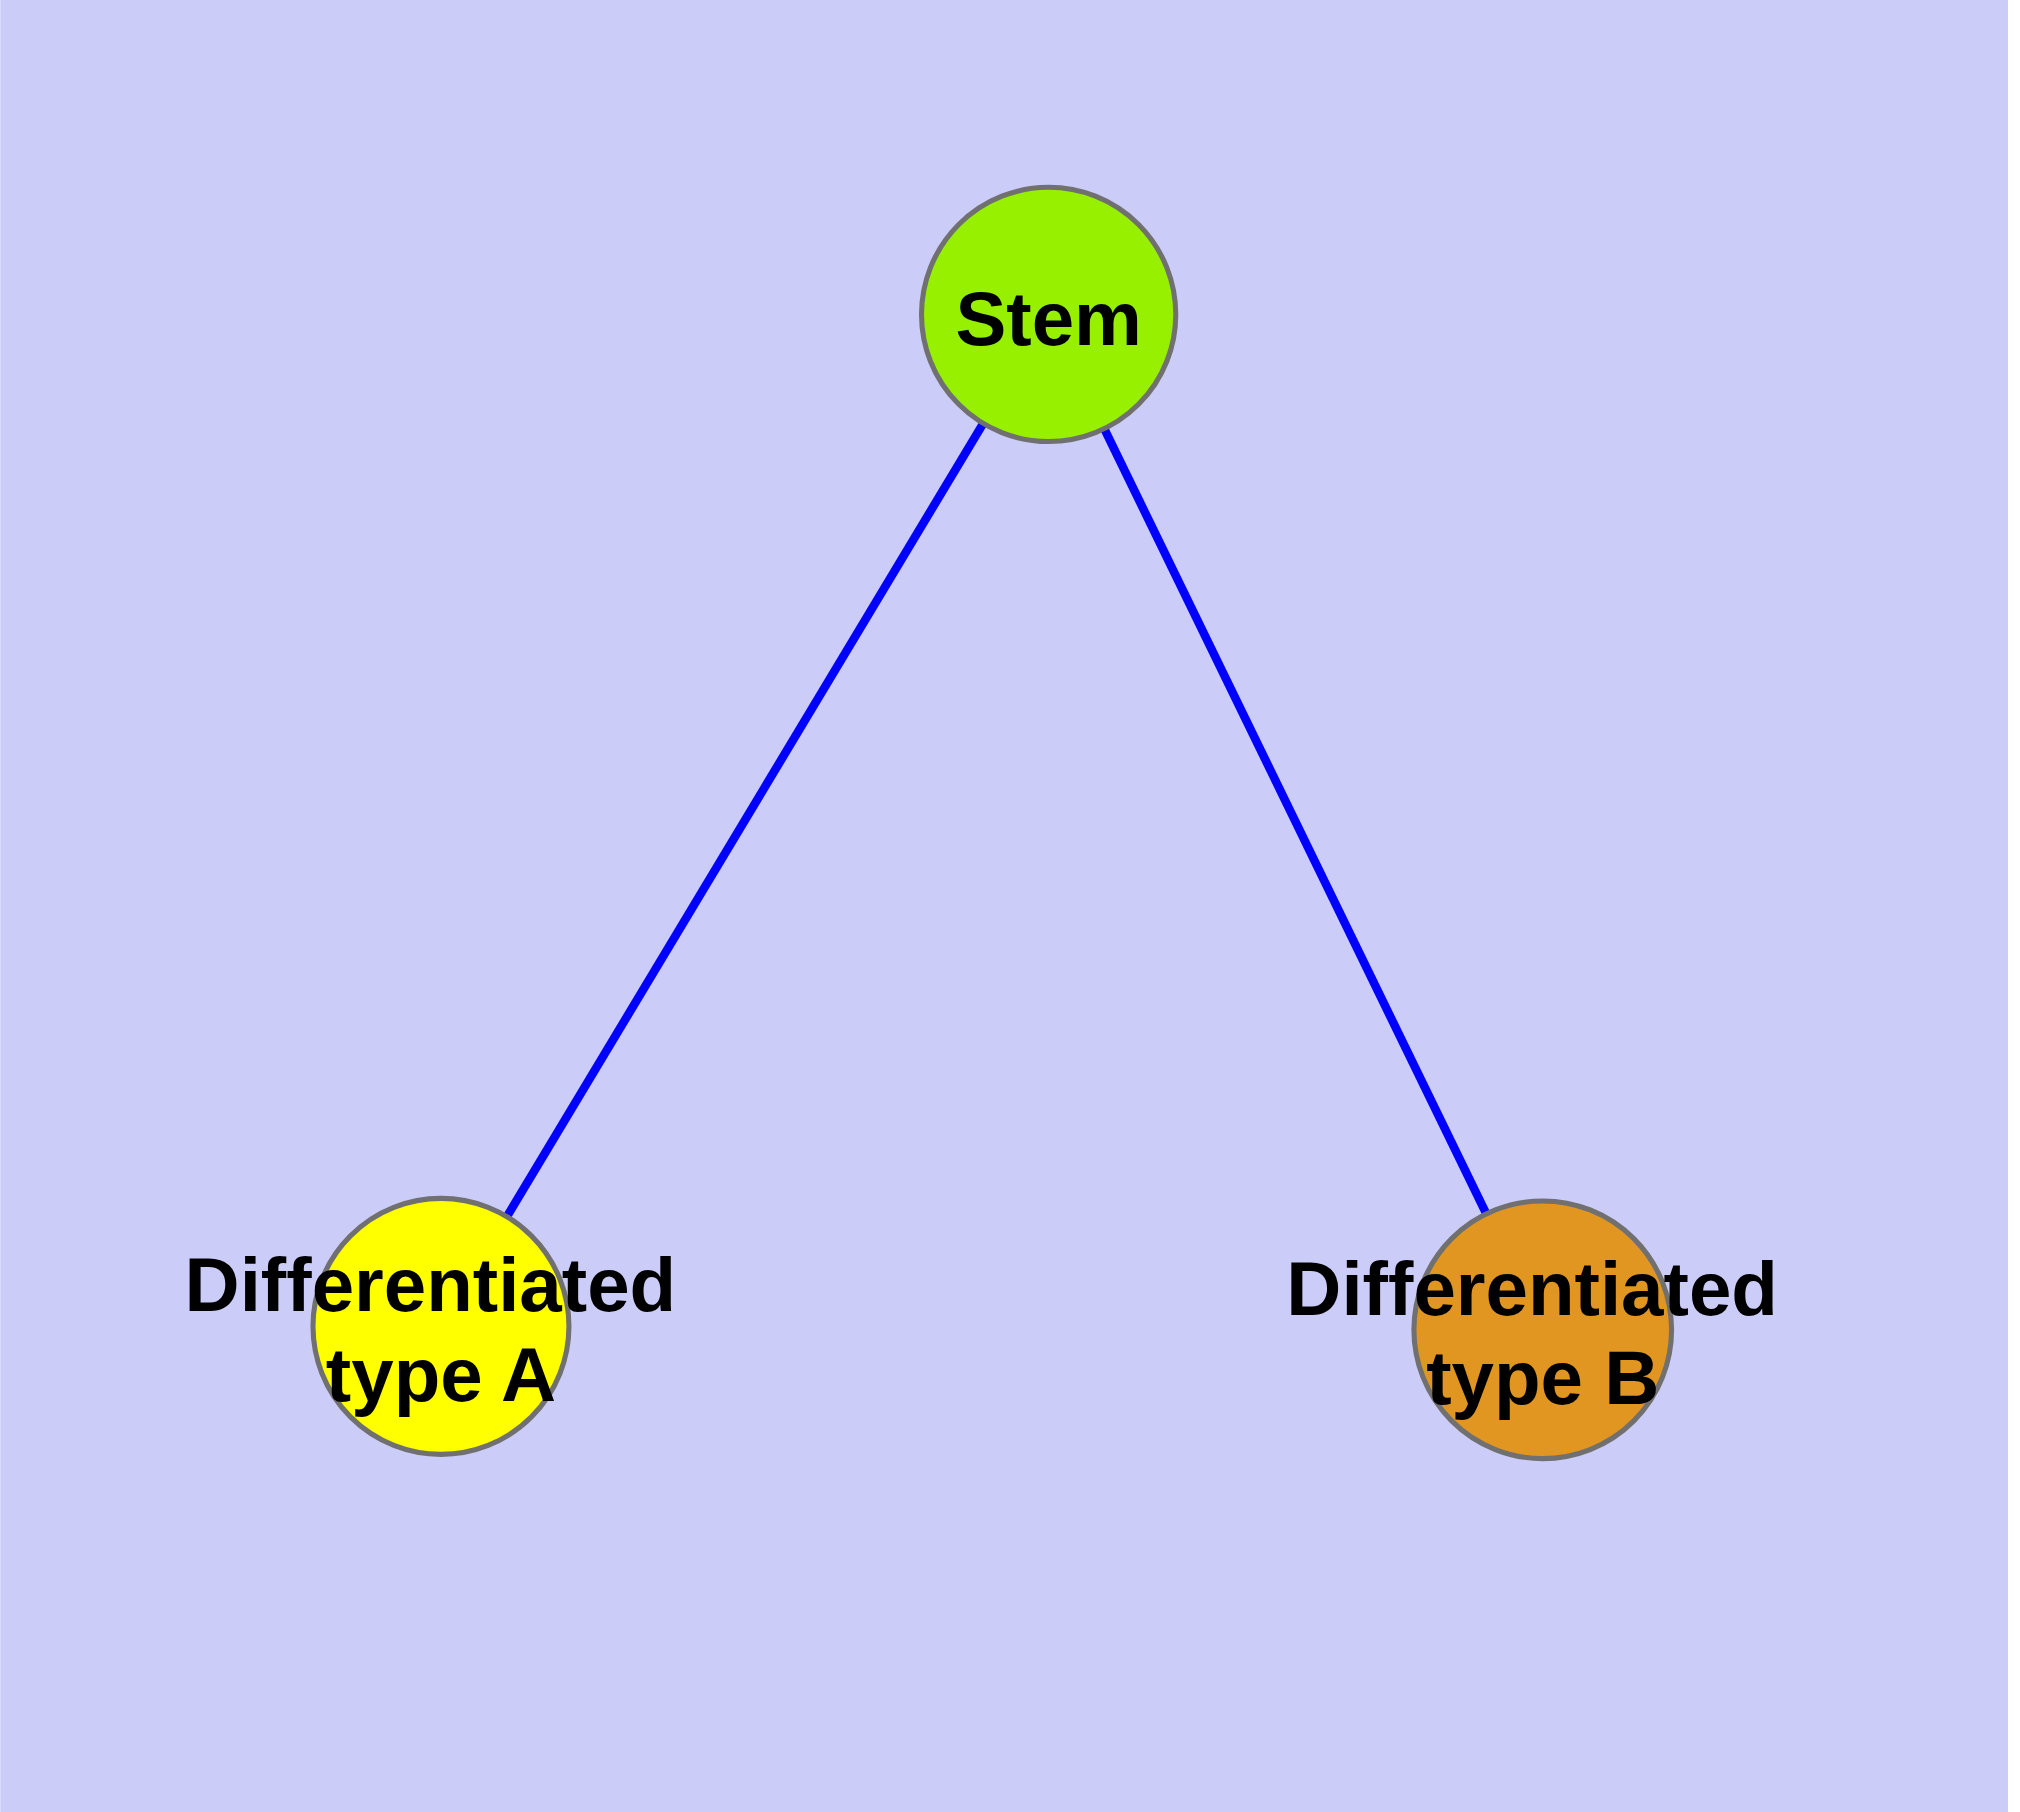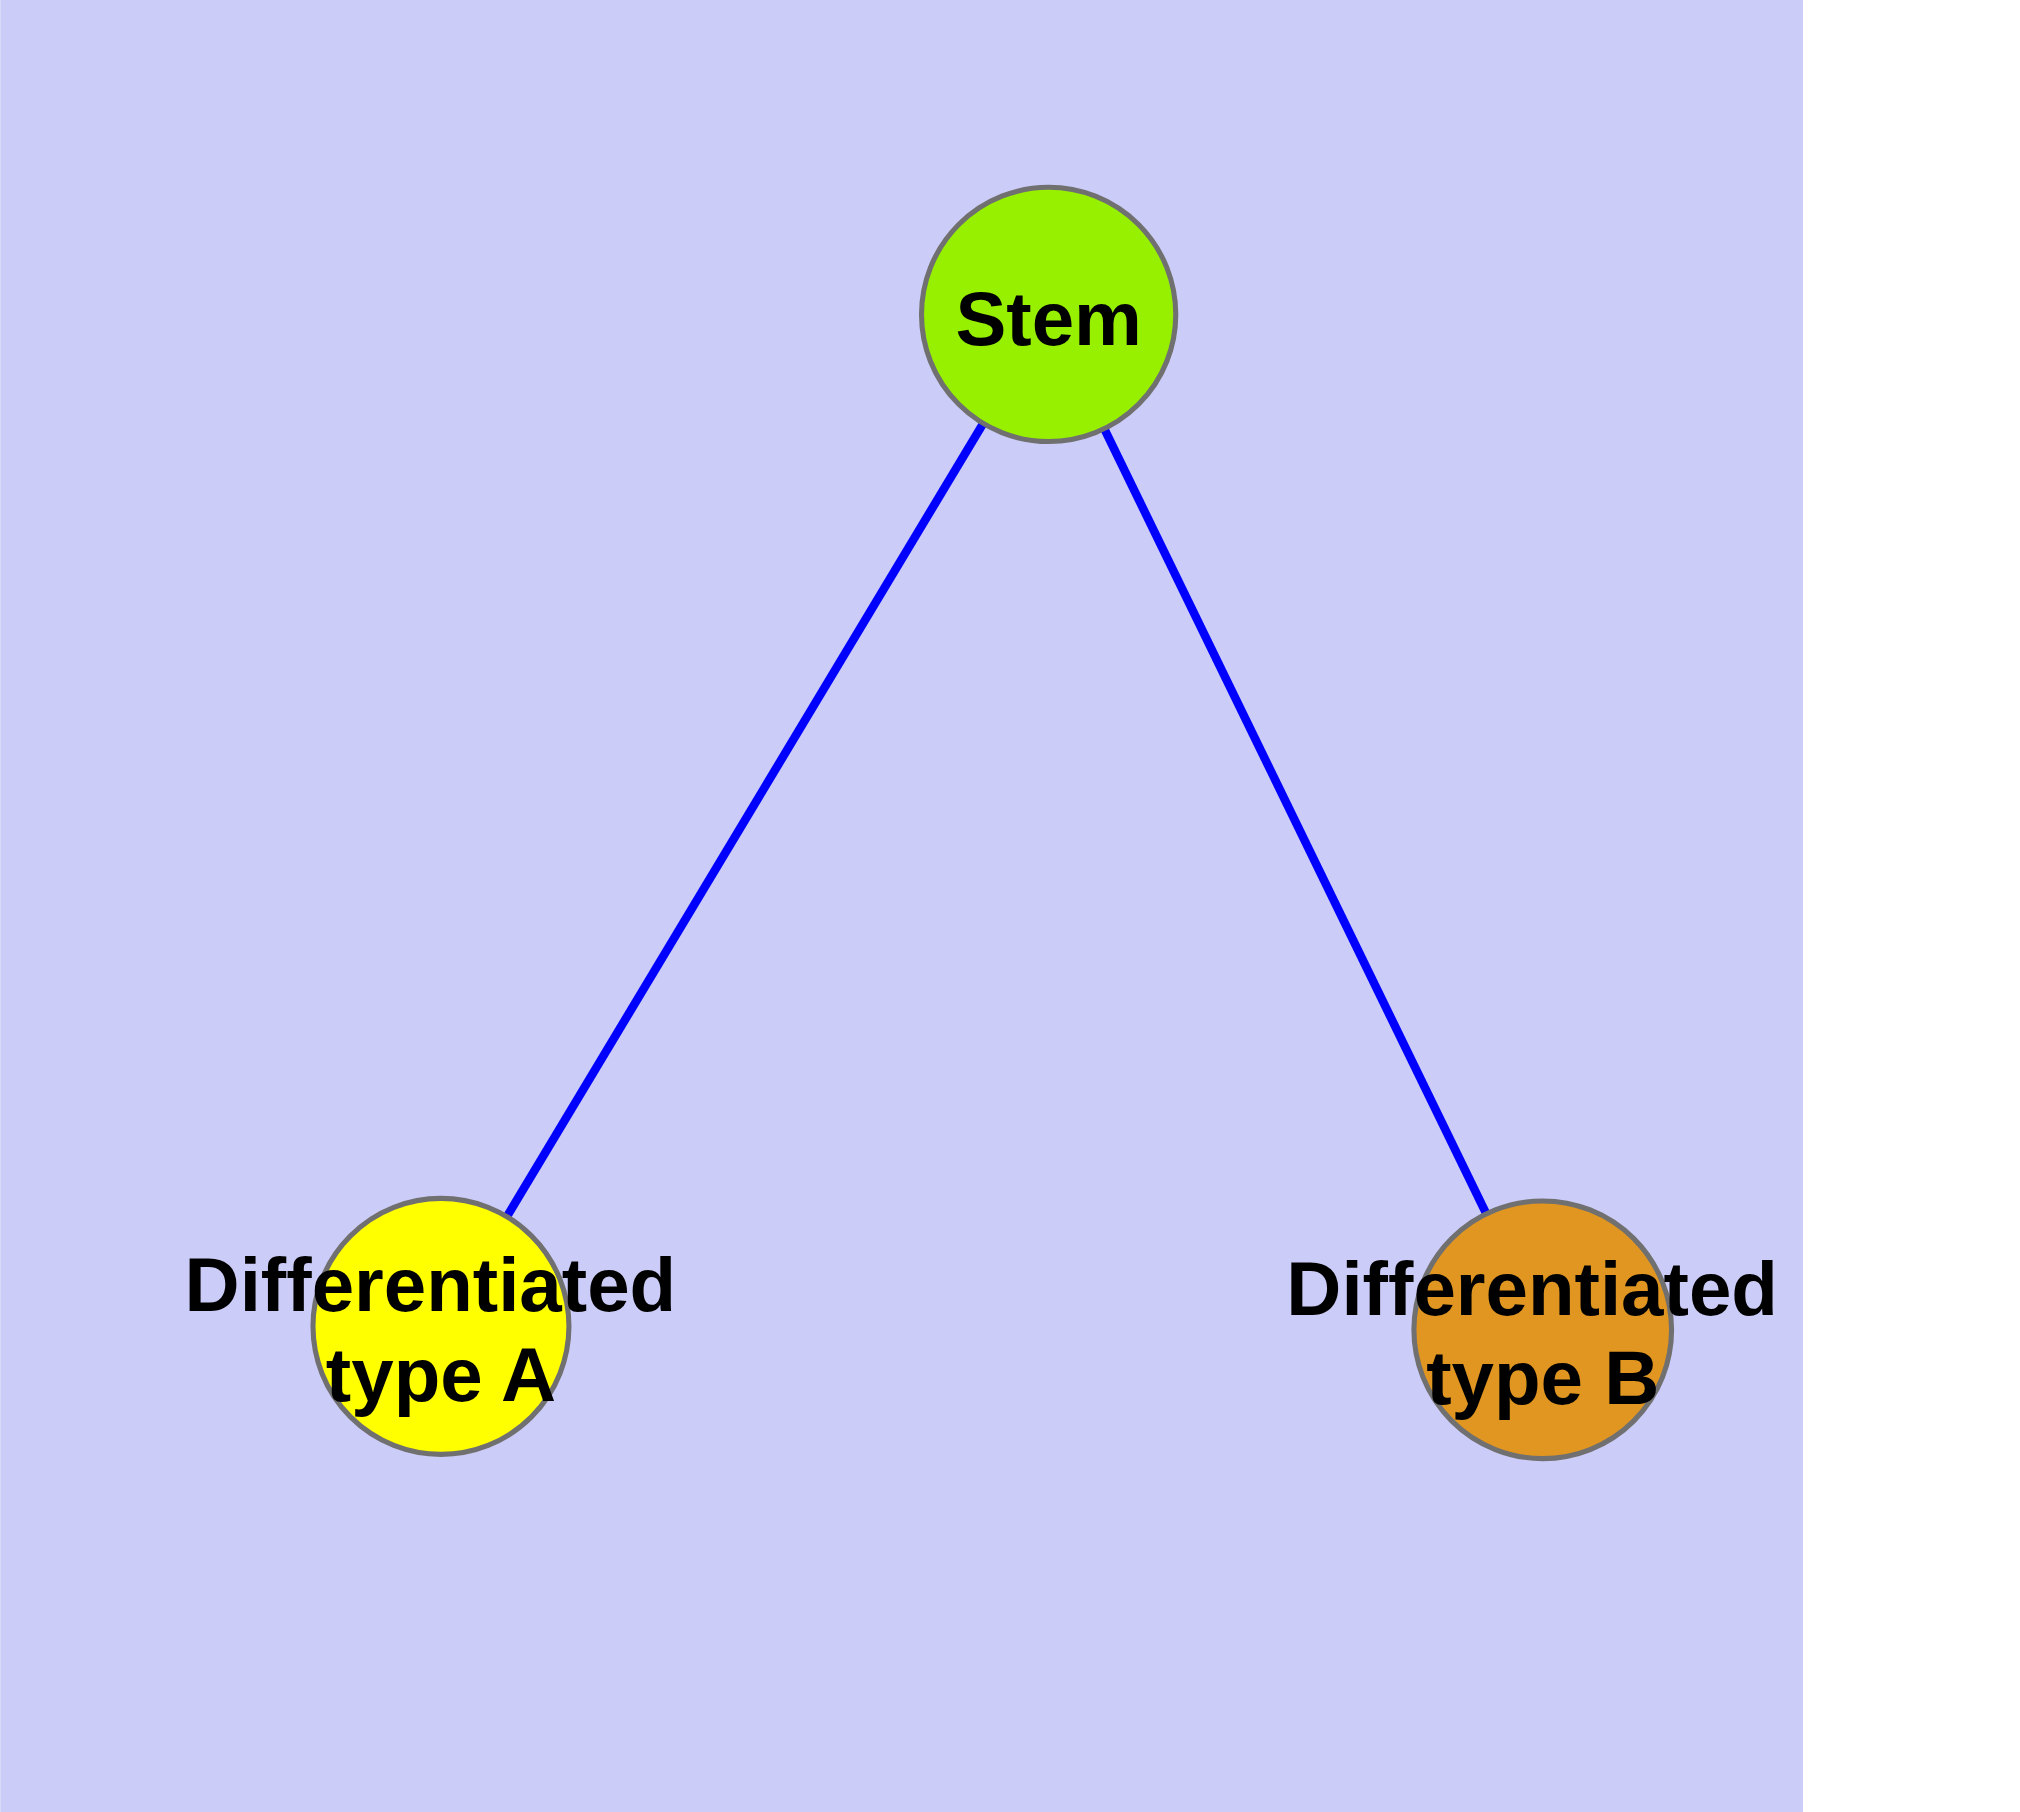--- a/index.html
+++ b/index.html
@@ -1,21 +1,21 @@
 <!DOCTYPE html>
 <html style="font-size:13.6px"><head>
 <meta charset="utf-8">
 <style>
   html, body {
     margin: 0;
     padding: 0;
     background: #ffffff;
   }
   .canvas-wrap {
-    width: 1803px;
+    width: 2008px;
     height: 1812px;
     overflow: hidden;
   }
   svg {
     display: block;
   }
   .edge {
     stroke-width: 10;
     fill: none;
   }

